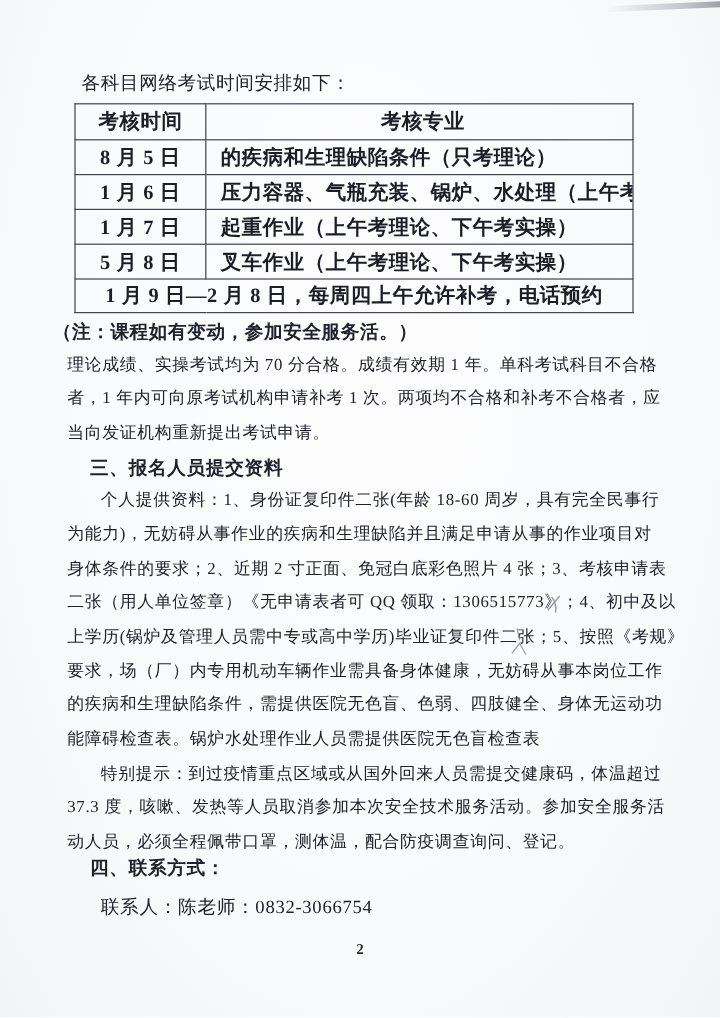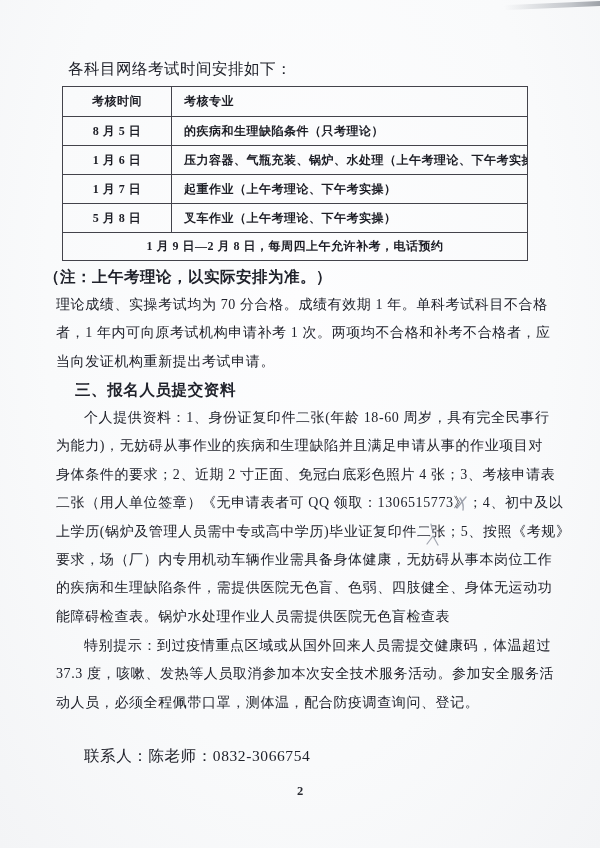--- a/index.html
+++ b/index.html
@@ -20,27 +20,27 @@
   .doc-title{
     position:absolute;left:68px;top:59px;
     font-size:15.5px;font-weight:normal;letter-spacing:.5px;white-space:nowrap;
   }
   table.schedule{
     position:absolute;left:62px;top:86px;width:466px;
     border-collapse:collapse;table-layout:fixed;
   }
   table.schedule td,table.schedule th{
     border:1.6px solid #43434b;
-    font-weight:bold;font-size:12px;color:#1c1d25;
+    font-weight:bold;font-size:17px;color:#1c1d25;
     padding:0 6px;letter-spacing:.5px;
     overflow:hidden;white-space:nowrap;
   }
   table.schedule .col-time{width:96px;text-align:center;}
   table.schedule .col-major{text-align:left;padding-left:12px;}
-  table.schedule th.col-major{}
+  table.schedule th.col-major{text-align:center;}
   tr.h-header{height:30px;}
   tr.h-row{height:29px;}
   tr.h-footer{height:28px;}
   td.small-major{font-size:12.3px;letter-spacing:0;}
   td.merged-footer{text-align:center;letter-spacing:1px;}
   .note-line{
     position:absolute;left:44px;top:267px;
     font-size:15.5px;font-weight:bold;letter-spacing:.5px;white-space:nowrap;
   }
   .body-par{position:absolute;left:56px;font-size:14px;letter-spacing:.6px;}
@@ -95,21 +95,21 @@
       <tr class="h-row">
         <td class="col-time">5 月 8 日</td>
         <td class="col-major">叉车作业（上午考理论、下午考实操）</td>
       </tr>
       <tr class="h-footer">
         <td class="merged-footer" colspan="2">1 月 9 日—2 月 8 日，每周四上午允许补考，电话预约</td>
       </tr>
     </tbody>
   </table>
 
-  <div class="note-line">（注：上午考理论，以实际安排为准。）</div>
+  <div class="note-line">（注：课程如有变动，参加安全服务活。）</div>
 
   <div class="body-par" id="para-score">
     <span class="ln">理论成绩、实操考试均为 70 分合格。成绩有效期 1 年。单科考试科目不合格</span>
     <span class="ln">者，1 年内可向原考试机构申请补考 1 次。两项均不合格和补考不合格者，应</span>
     <span class="ln">当向发证机构重新提出考试申请。</span>
   </div>
 
   <div class="sec-heading" id="heading-3">三、报名人员提交资料</div>
 
   <div class="body-par" id="para-materials">
@@ -122,20 +122,21 @@
     <span class="ln">的疾病和生理缺陷条件，需提供医院无色盲、色弱、四肢健全、身体无运动功</span>
     <span class="ln">能障碍检查表。锅炉水处理作业人员需提供医院无色盲检查表</span>
   </div>
 
   <div class="body-par" id="para-notice">
     <span class="ln indent">特别提示：到过疫情重点区域或从国外回来人员需提交健康码，体温超过</span>
     <span class="ln">37.3 度，咳嗽、发热等人员取消参加本次安全技术服务活动。参加安全服务活</span>
     <span class="ln">动人员，必须全程佩带口罩，测体温，配合防疫调查询问、登记。</span>
   </div>
 
+  <div class="sec-heading" id="heading-4">四、联系方式：</div>
 
   <div class="contact-line">联系人：陈老师：0832-3066754</div>
 
   <div class="page-number">2</div>
 
   <svg class="pen-marks" width="80" height="64" viewBox="0 0 80 64">
     <path d="M52 4 q4 5 3 12 M58 3 l-9 11" stroke="#7c8290" stroke-width="1.3" fill="none" stroke-linecap="round" opacity="0.75"></path>
     <path d="M23 30 l2 9" stroke="#7c8290" stroke-width="1.2" fill="none" stroke-linecap="round" opacity="0.7"></path>
     <path d="M19 50 l6 -8 l5 9" stroke="#7c8290" stroke-width="1.2" fill="none" stroke-linecap="round" opacity="0.7"></path>
   </svg>

